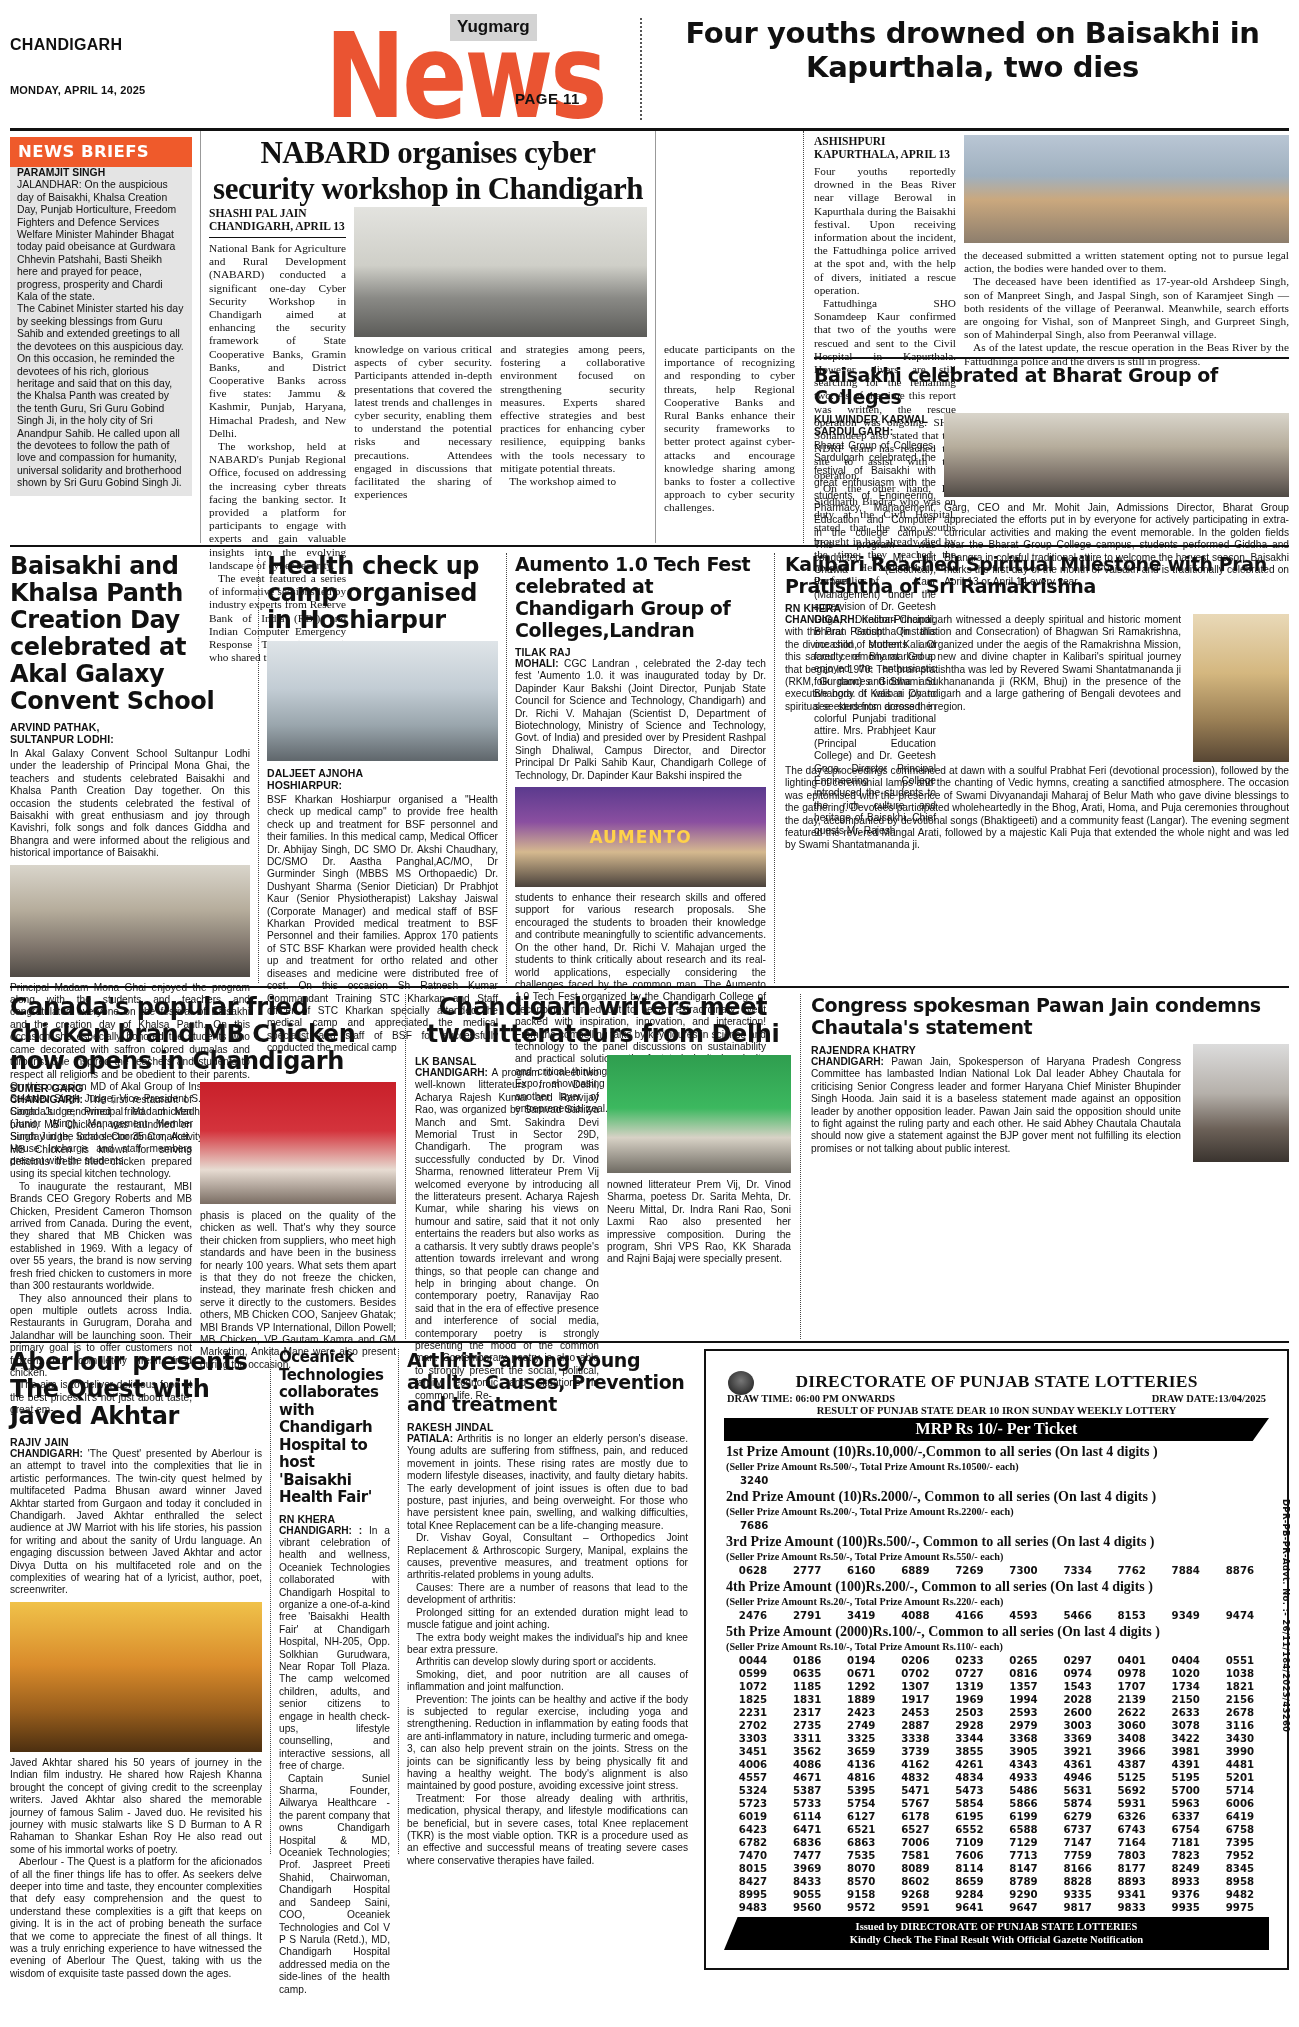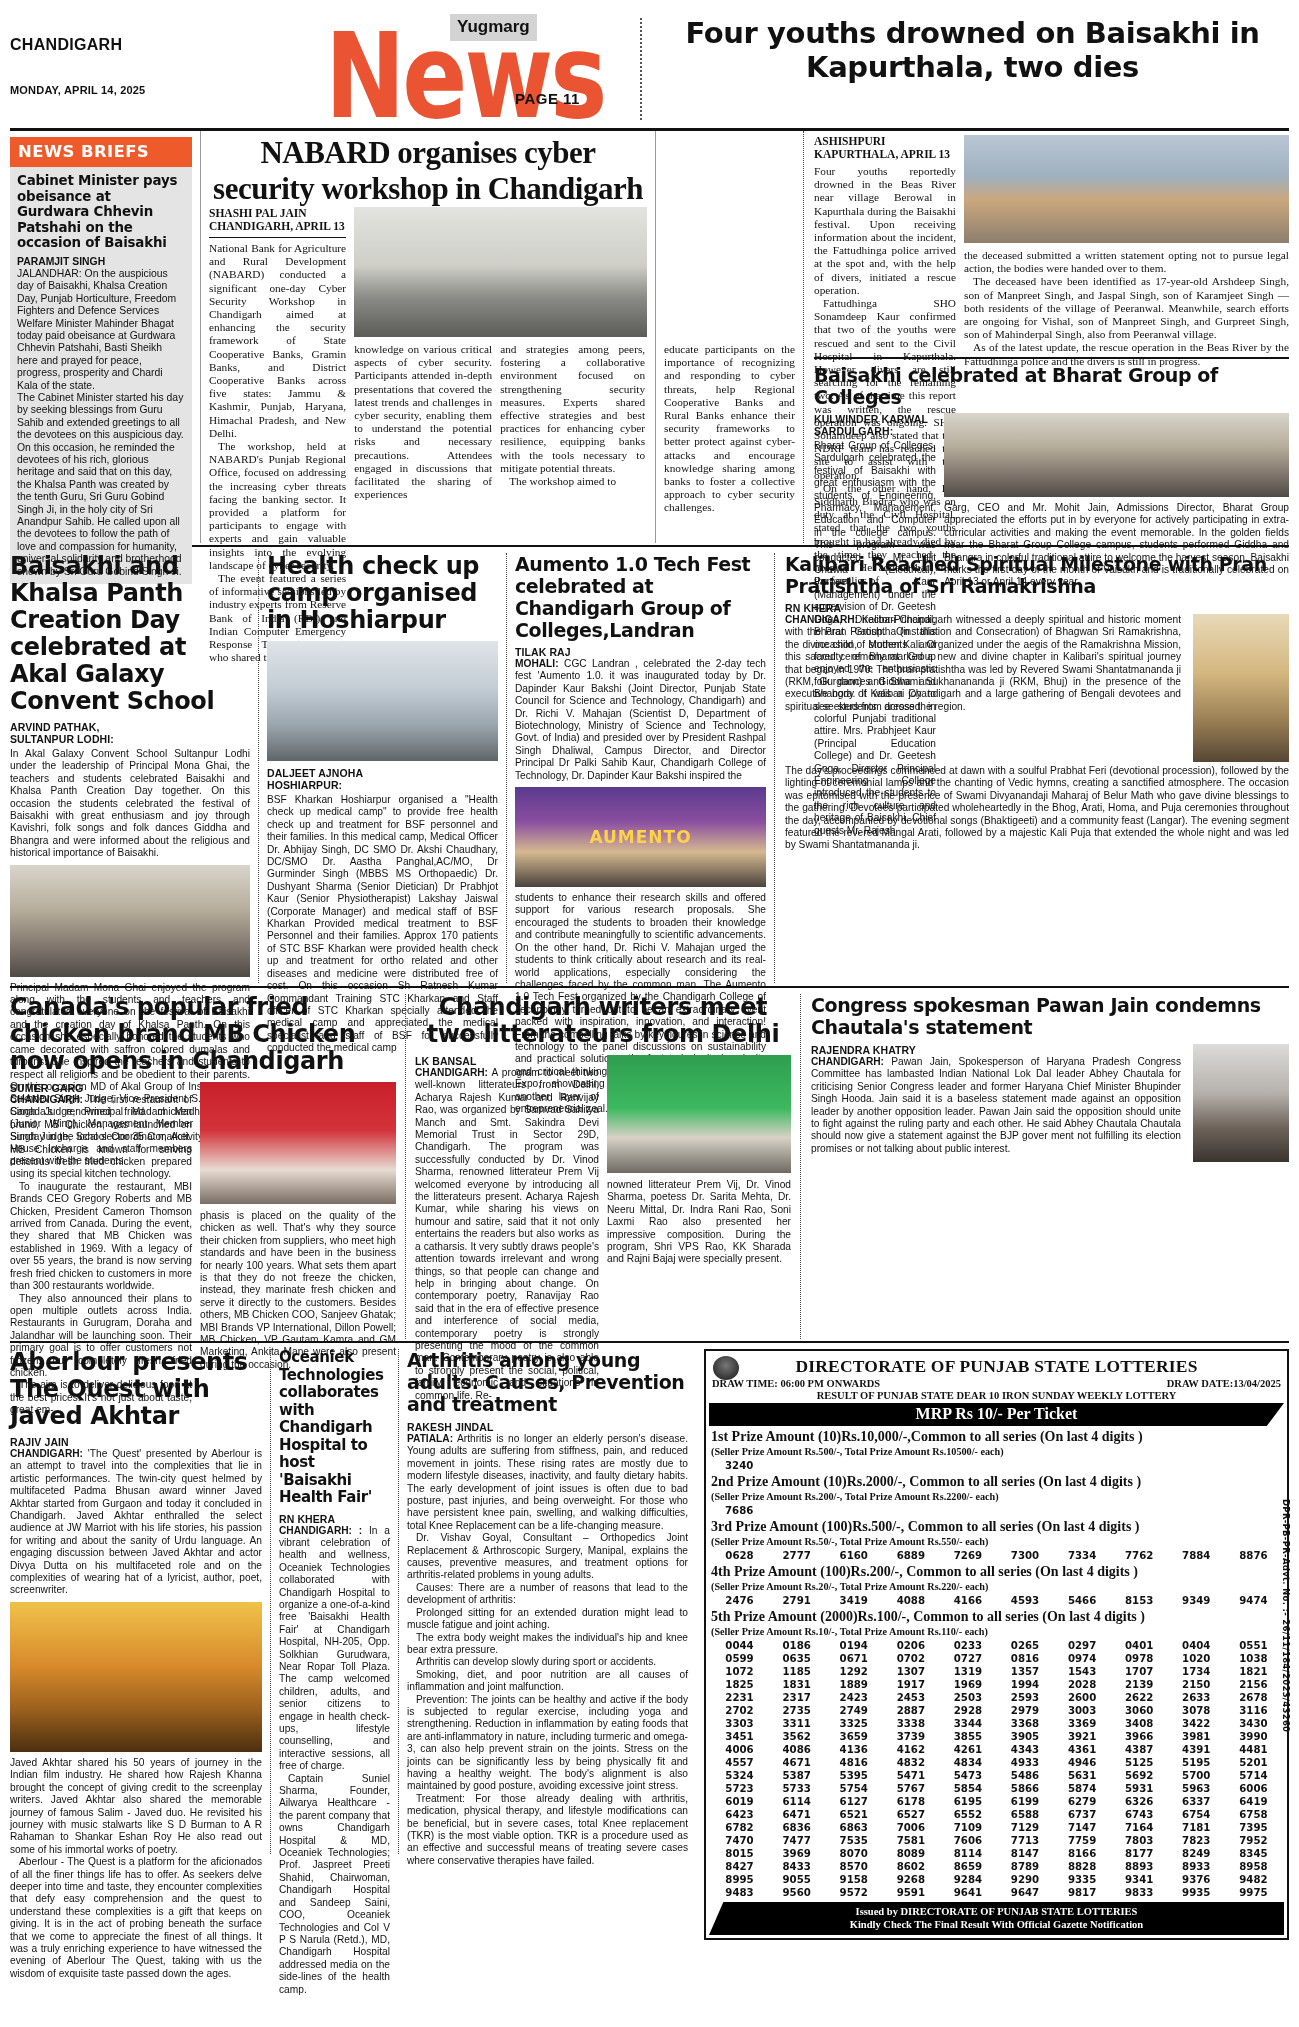--- a/index.html
+++ b/index.html
@@ -86,21 +86,21 @@
     font-family:"DejaVu Sans", sans-serif;
     font-weight:bold; font-size:13.4px; line-height:15.5px;
     padding:6px 7px 5px 7px; letter-spacing:-.2px;
   }
   .briefs-body { padding:0 7px; font-size:10.4px; line-height:12.4px; }
   .h-lg { font-size:24px; line-height:27px; }
   .h-md { font-size:19px; line-height:22px; }
   .h-sm { font-size:15px; line-height:17.5px; }
 
   
-  .lotto { border:2px solid #111; padding:3px; background:#fff; }
+  .lotto { border:2px solid #111; padding:18px; background:#fff; }
   .lotto-head { display:flex; align-items:center; justify-content:center; gap:8px; position:relative; padding:2px 0 0 0;}
   .lotto-emblem{
     position:absolute; left:4px; top:2px; width:26px; height:24px;
     border-radius:50%; background:radial-gradient(circle at 50% 40%, #777 0%, #333 70%, #111 100%);
   }
   .lotto-title{
     font-family:"Liberation Serif", serif; font-weight:bold;
     font-size:17.5px; letter-spacing:.2px;
   }
   .lotto-row{ display:flex; justify-content:space-between; font-family:"Liberation Serif", serif; font-weight:bold; font-size:10.5px; padding:1px 3px;}
@@ -150,21 +150,20 @@
     <div class="page-no">PAGE 11</div>
   </div>
 
   <div class="rule-thick"></div>
 
   <div class="cols" style="height:412px;">
 
     <div style="width:190px; padding:6px 8px 0 0;">
       <div class="briefs">
         <div class="briefs-tag">NEWS BRIEFS</div>
-        <div class="briefs-head">Cabinet Minister pays obeisance at Gurdwara Chhevin Patshahi on the occasion of Baisakhi</div>
         <div class="briefs-body">
           <div style="font-weight:bold;">PARAMJIT SINGH</div>
           <p style="text-indent:0">JALANDHAR: On the auspicious day of Baisakhi, Khalsa Creation Day, Punjab Horticulture, Freedom Fighters and Defence Services Welfare Minister Mahinder Bhagat today paid obeisance at Gurdwara Chhevin Patshahi, Basti Sheikh here and prayed for peace, progress, prosperity and Chardi Kala of the state.</p>
           <p>The Cabinet Minister started his day by seeking blessings from Guru Sahib and extended greetings to all the devotees on this auspicious day. On this occasion, he reminded the devotees of his rich, glorious heritage and said that on this day, the Khalsa Panth was created by the tenth Guru, Sri Guru Gobind Singh Ji, in the holy city of Sri Anandpur Sahib. He called upon all the devotees to follow the path of love and compassion for humanity, universal solidarity and brotherhood shown by Sri Guru Gobind Singh Ji.</p>
         </div>
       </div>
     </div>
 
     <div class="vsep-solid" style="width:455px; padding:4px 8px 0 8px;">
       <div class="hl" style="font-family:'Liberation Serif',serif; font-weight:bold; font-size:31px; line-height:36px; text-align:center; letter-spacing:-.5px;">NABARD organises cyber security workshop in Chandigarh</div>

